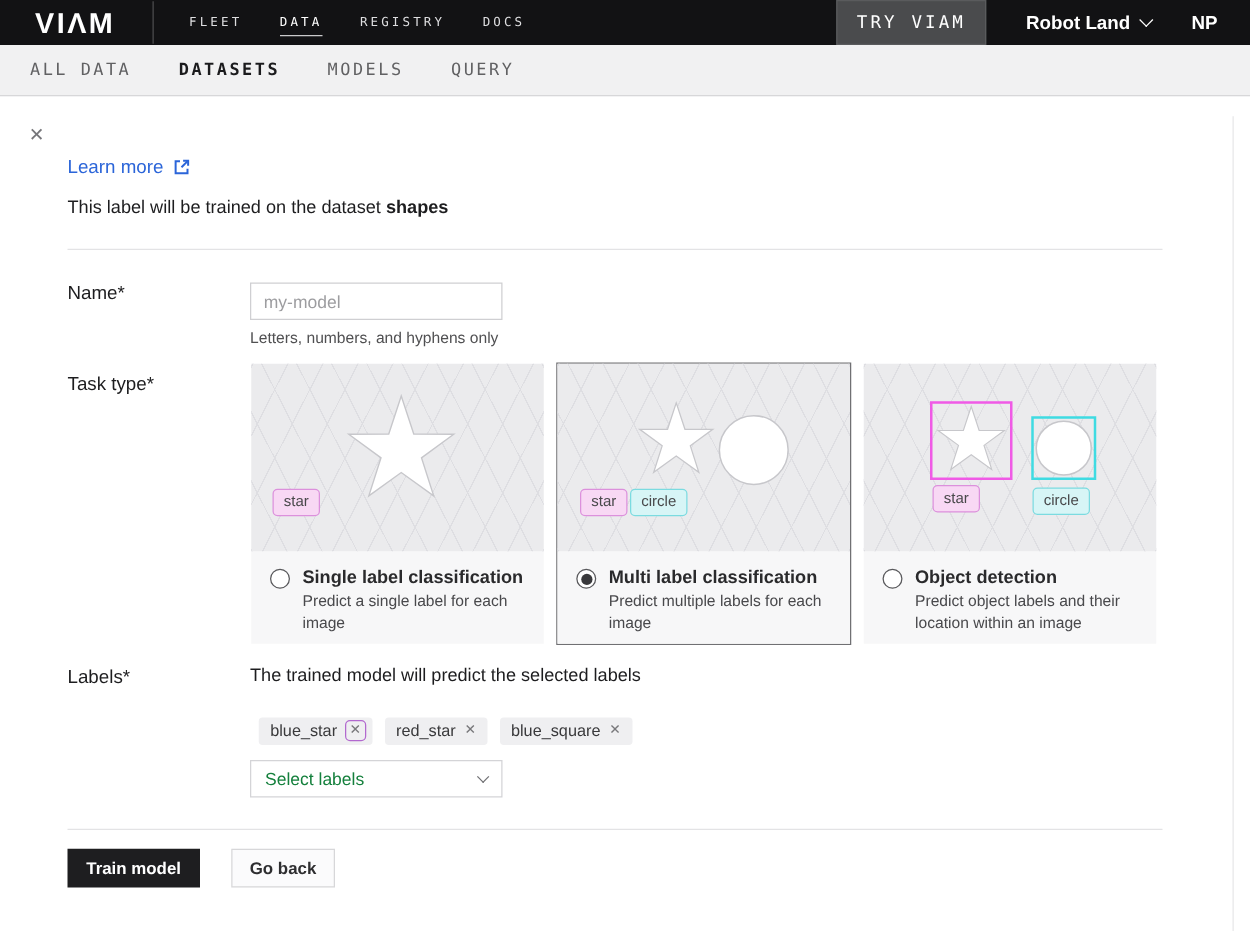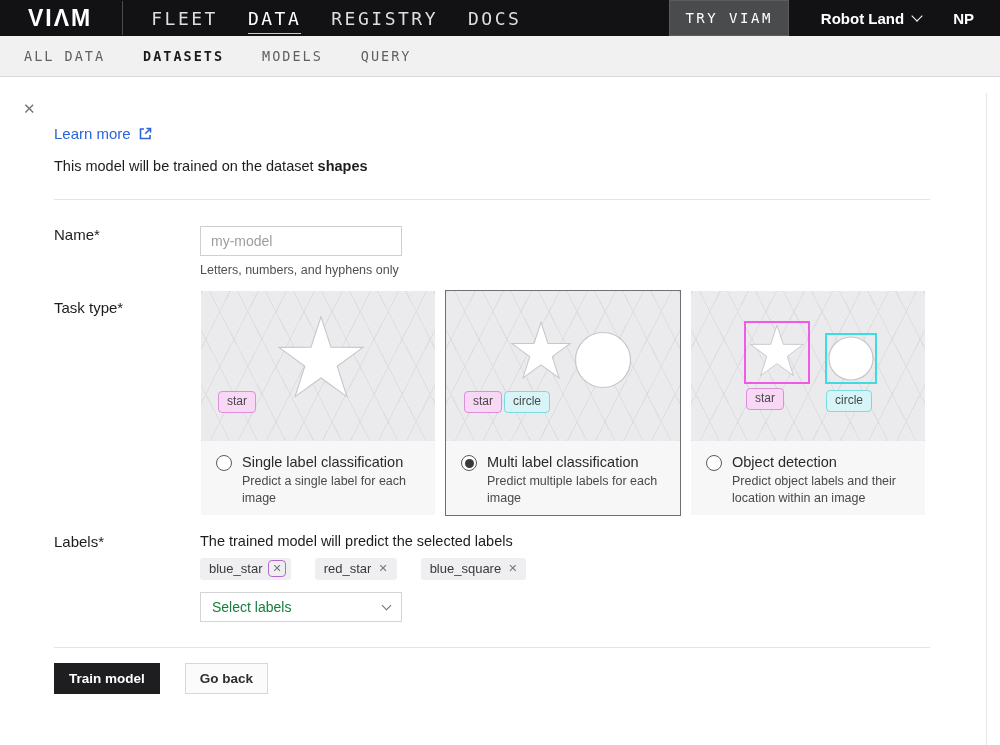--- a/index.html
+++ b/index.html
@@ -12,21 +12,21 @@
 
   
   .topnav {
     height:36px; background:#121214; display:flex; align-items:center;
     padding:0 26px 0 28px;
   }
   .logo { color:#fff; font-weight:800; font-size:23px; letter-spacing:2px; }
   .topnav-divider { width:1px; height:34px; background:#4c4c4e; margin:0 28px 0 30px; }
   .topnav-links { display:flex; align-items:center; gap:30px; }
   .topnav-link {
-    font-size:18px; letter-spacing:2.5px; color:#dedee0; cursor:pointer;
+    font-size:10px; letter-spacing:2.5px; color:#dedee0; cursor:pointer;
     padding:6px 0 4px; border-bottom:1.5px solid transparent;
   }
   .topnav-link.active { color:#ffffff; border-bottom-color:#c9c9cb; }
   .topnav-right { margin-left:auto; display:flex; align-items:center; gap:32px; }
   .try-viam {
     background:#4a4b4d; color:#fff; font-size:14px; letter-spacing:2.5px;
     padding:9px 15px; cursor:pointer; border:1px solid #5a5b5d;
   }
   .org { display:flex; align-items:center; gap:9px; color:#fff; font-size:15px; font-weight:600; cursor:pointer; }
   .chev {
@@ -80,38 +80,38 @@
     height:150px; position:relative; overflow:hidden;
     background-color:#ebebed;
     background-image:
       repeating-linear-gradient(63deg,#dedee2 0,#dedee2 1px,transparent 1px,transparent 25px),
       repeating-linear-gradient(-63deg,#dedee2 0,#dedee2 1px,transparent 1px,transparent 25px);
   }
   .card-bottom { background:#f7f7f8; height:73.5px; padding:13px 14px 0 15px; display:flex; gap:10px; }
   .radio { width:16px; height:16px; flex:none; margin-top:1px;
     border:1.5px solid #59595c; border-radius:50%; background:#fff; position:relative; }
   .radio.checked::after { content:""; position:absolute; inset:2.5px; border-radius:50%; background:#39393c; }
-  .card-title { font-size:14.5px; font-weight:400; color:#2a2a2c; }
+  .card-title { font-size:14.5px; font-weight:700; color:#2a2a2c; }
   .card-desc { font-size:12.5px; color:#49494c; margin-top:3px; line-height:1.35; width:196px; }
 
   .shape { position:absolute; }
   .pill {
     position:absolute; font-size:12px; color:#48484a; padding:2px 8px 3px;
     border-radius:4px; line-height:1.25;
   }
   .pill-star { background:#f8d8f4; border:1px solid #dc90dc; }
   .pill-circle { background:#d7f5f6; border:1px solid #7bdbe0; }
   .bbox { position:absolute; }
   .bbox-star { border:2px solid #f05ae6; }
   .bbox-circle { border:2px solid #3fdbe2; }
 
   
   .row-labels { margin-top:17px; }
   .labels-desc { font-size:14.5px; color:#1d1d1f; }
-  .tags { display:flex; gap:24px; margin-top:9px; }
+  .tags { display:flex; gap:10px; margin-top:25px;justify-content:center; }
   .tag {
     background:#efeff1; border-radius:3px; padding:3px 9px 4px; font-size:13px;
     color:#39393b; display:flex; align-items:center; gap:7px;
   }
   .tag-x { color:#77777a; font-size:11px; cursor:pointer; line-height:1; }
   .tag-x.ring { border:1.5px solid #b269cf; border-radius:4px; padding:2px 3px; margin:-3px -4px -3px -1px; }
   .select-box {
     margin-top:12px; width:202px; height:30px; border:1px solid #d4d4d7; background:#fff;
     display:flex; align-items:center; justify-content:space-between; padding:0 11px; cursor:pointer;
   }
@@ -168,21 +168,21 @@
           <svg width="15" height="15" viewBox="0 0 15 15" fill="none" stroke="#2b65d9" stroke-width="1.6">
             <path d="M6 3H2.5v9.5H12V9"></path>
             <path d="M8.5 2.5H12.5V6.5"></path>
             <path d="M12.3 2.7L7.2 7.8"></path>
           </svg>
         </span>
       </div>
     </div>
 
     <p class="subtitle">
-      <span>This model will be trained on the dataset</span>
+      <span>This label will be trained on the dataset</span>
       <strong>shapes</strong>
     </p>
 
     <hr class="rule">
 
     <div class="form-row row-name">
       <div class="form-label">Name*</div>
       <div>
         <input class="name-input" type="text" placeholder="my-model" style="">
         <div class="helper">Letters, numbers, and hyphens only</div>

